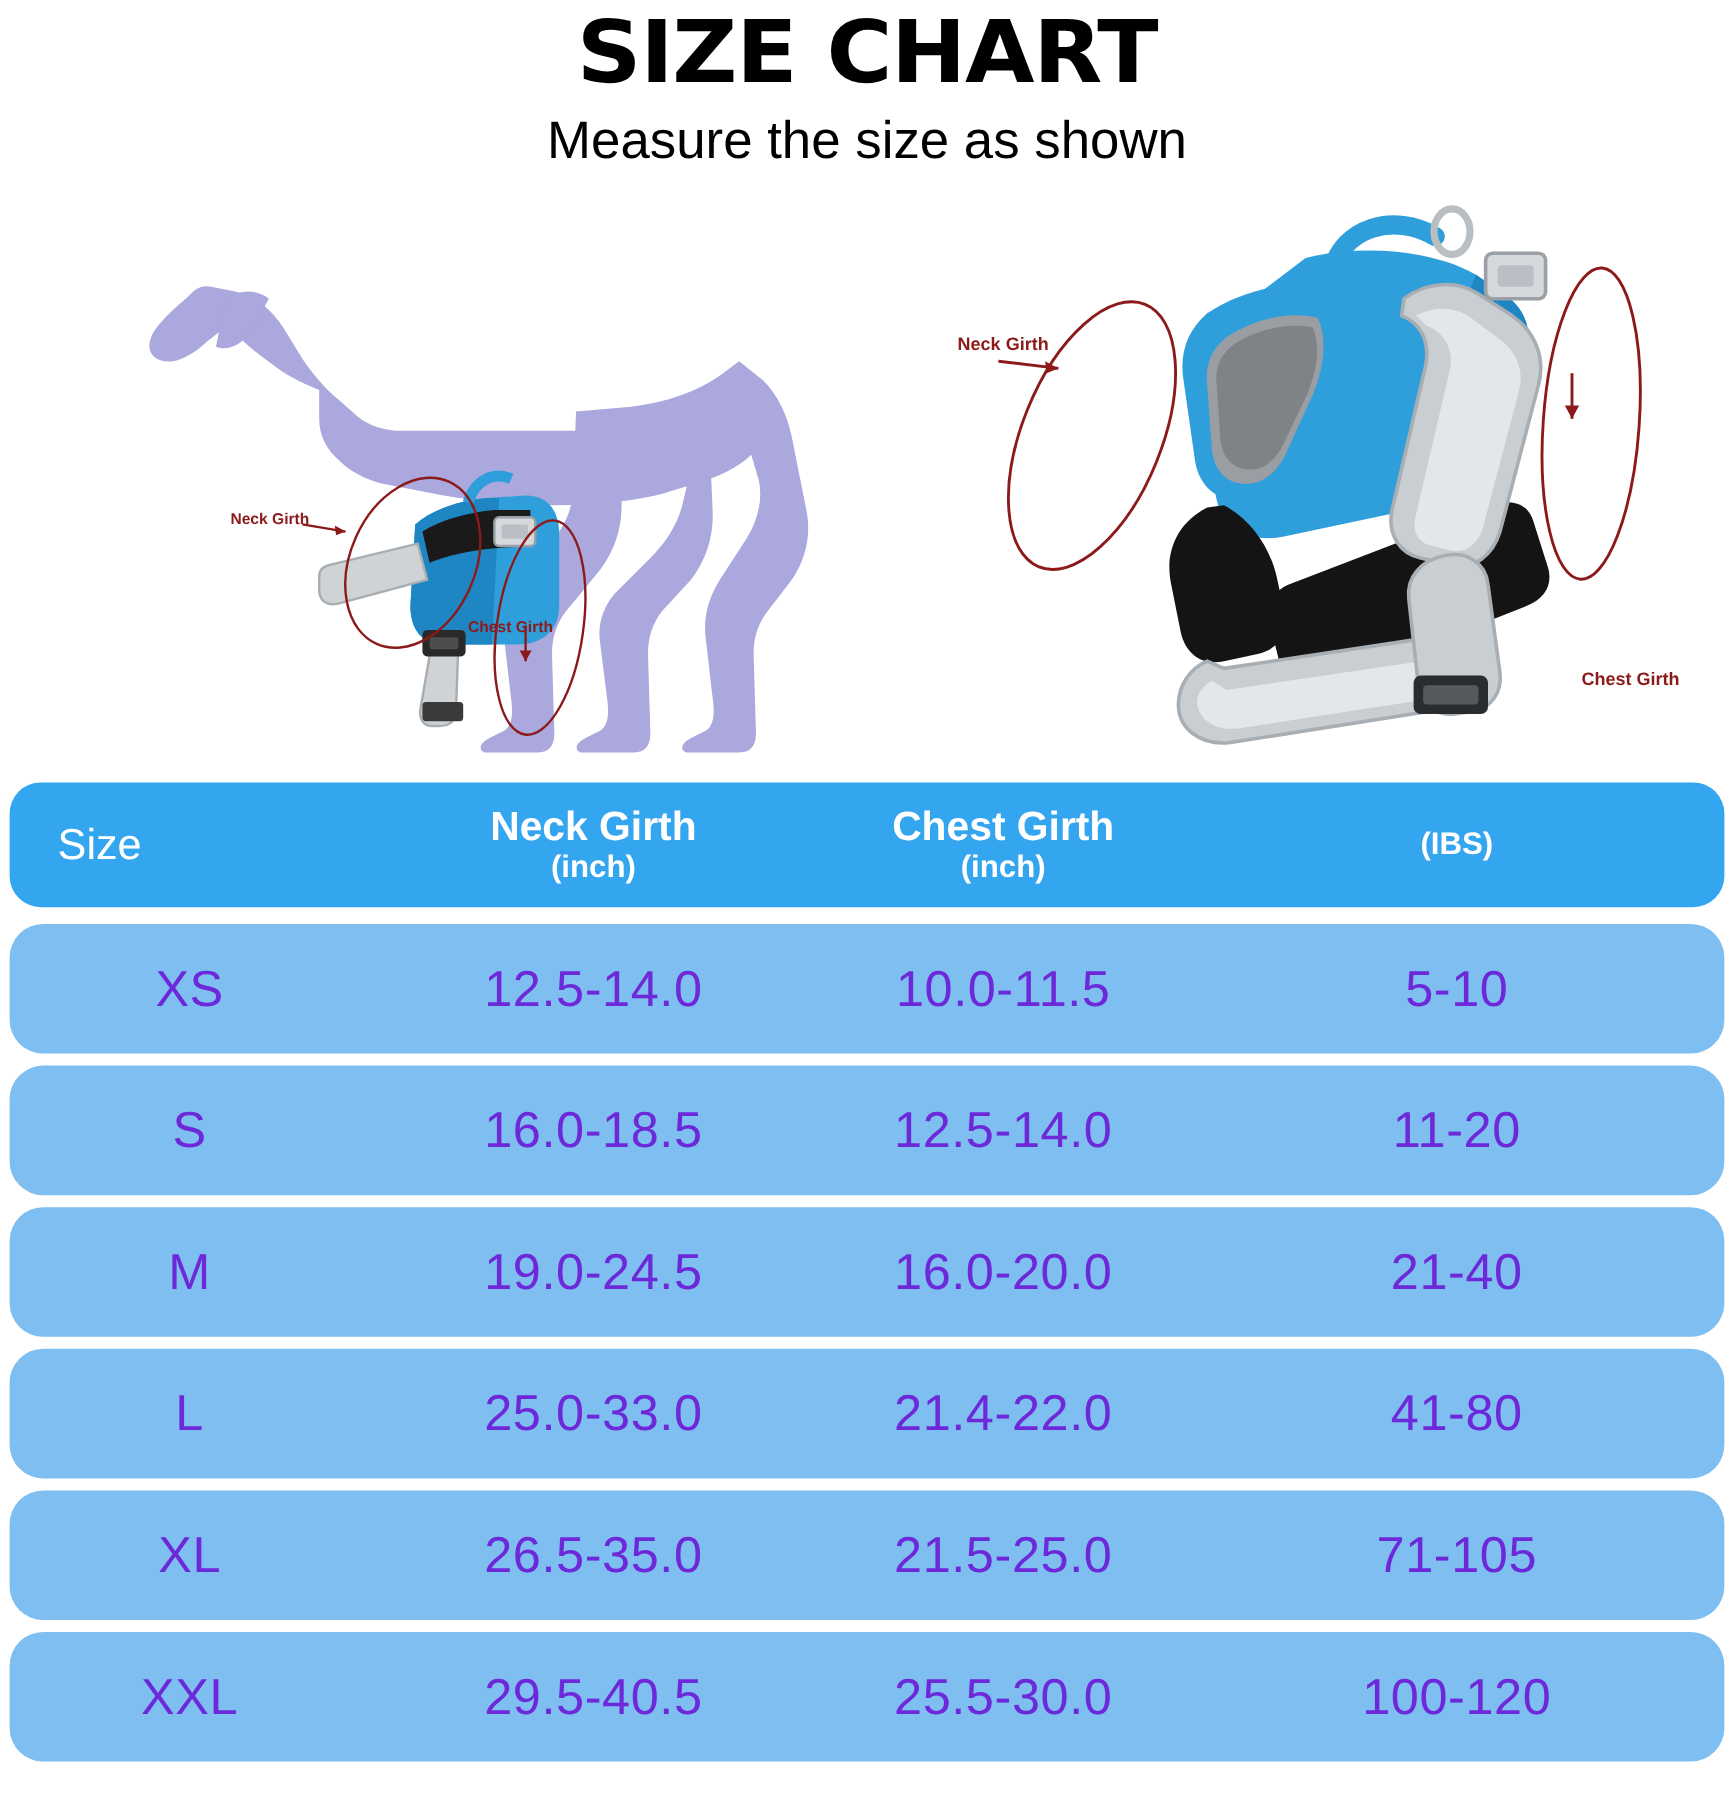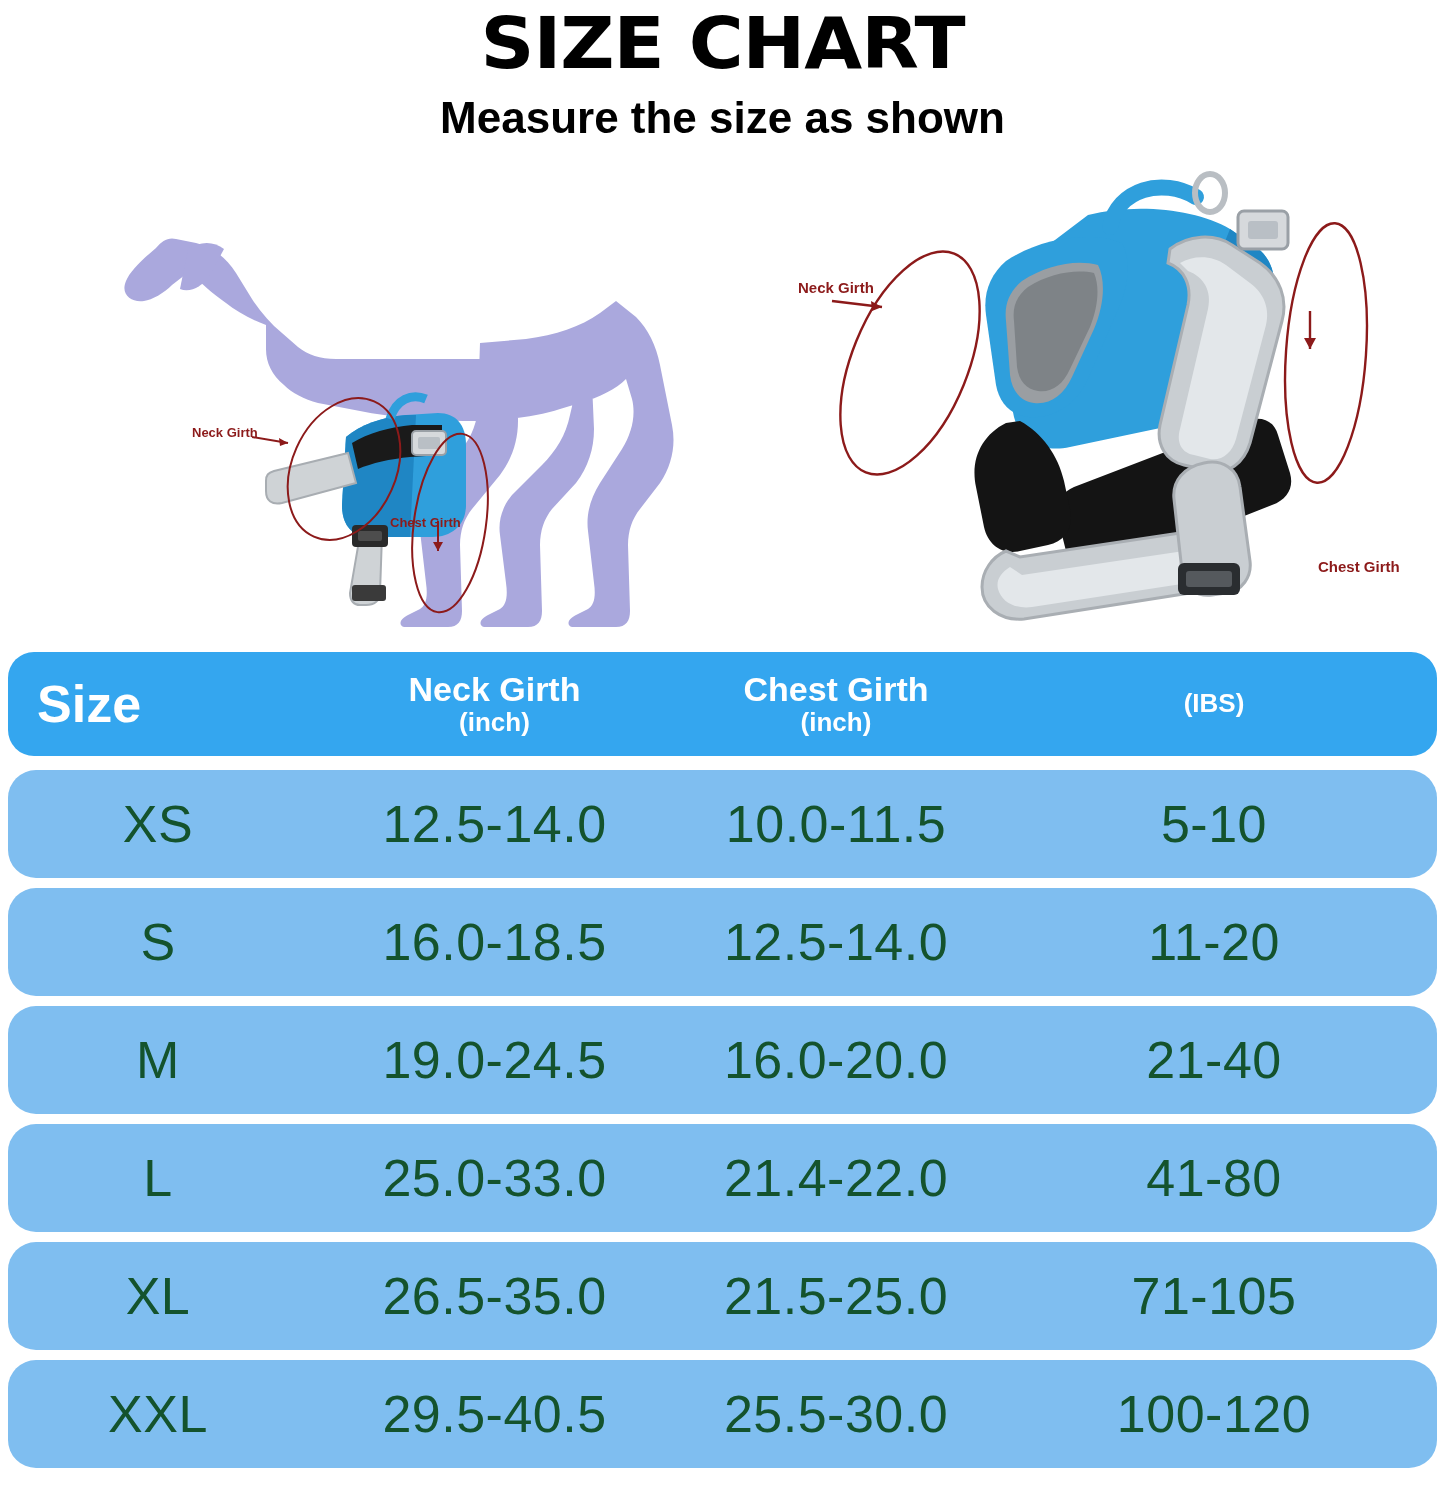--- a/index.html
+++ b/index.html
@@ -29,21 +29,21 @@
     letter-spacing: -1px;
     color: #000000;
     line-height: 1.0;
     margin: 0;
     transform: scaleX(1.04);
   }
   .subtitle {
     font-size: 44px;
     color: #000000;
     margin: 14px 0 0 0;
-    font-weight: bold;
+    font-weight: normal;
   }
 
   
   .illustrations {
     position: relative;
     height: 500px;
     margin-top: 10px;
   }
 
   .left-illo {
@@ -98,38 +98,38 @@
     text-align: center;
     font-size: 40px;
     font-weight: normal;
   }
   .c-size   { width: 300px; }
   .c-neck   { width: 373px; }
   .c-chest  { width: 310px; }
   .c-weight { width: 446px; }
 
   .header-row .c-size {
-    font-size: 52px;
-    font-weight: bold;
+    font-size: 36px;
+    font-weight: normal;
     text-align: left;
-    padding-left: 29px;
+    padding-left: 40px;
   }
   .hdr-main {
     font-size: 34px;
     font-weight: bold;
     line-height: 1.12;
   }
   .hdr-unit {
     font-size: 26px;
     font-weight: bold;
     line-height: 1.15;
   }
   .body-row .cell {
-    font-size: 52px;
-    color: #14532d;
+    font-size: 42px;
+    color: #6d28d9;
     letter-spacing: 0.5px;
   }
 </style>
 </head>
 <body>
 
 <div class="page">
 
   <div class="header">
     <div class="main-title">SIZE CHART</div>

